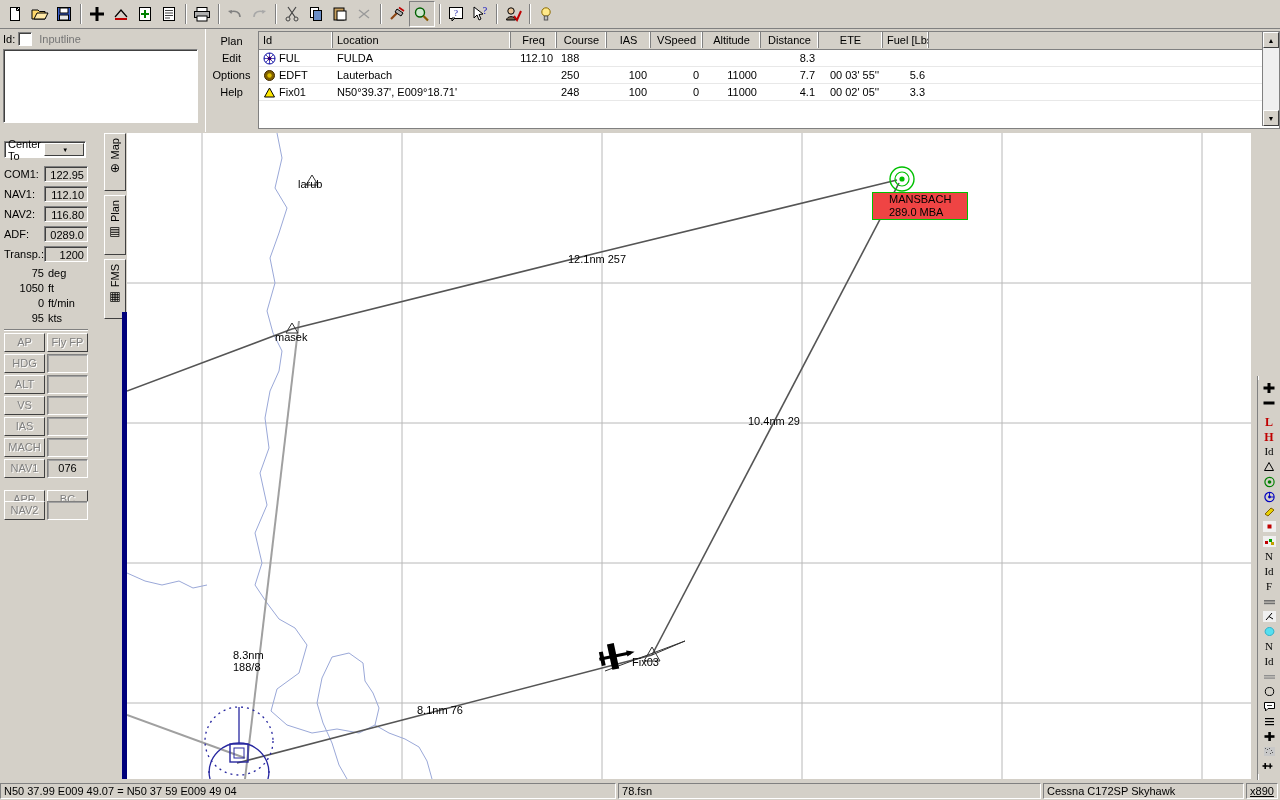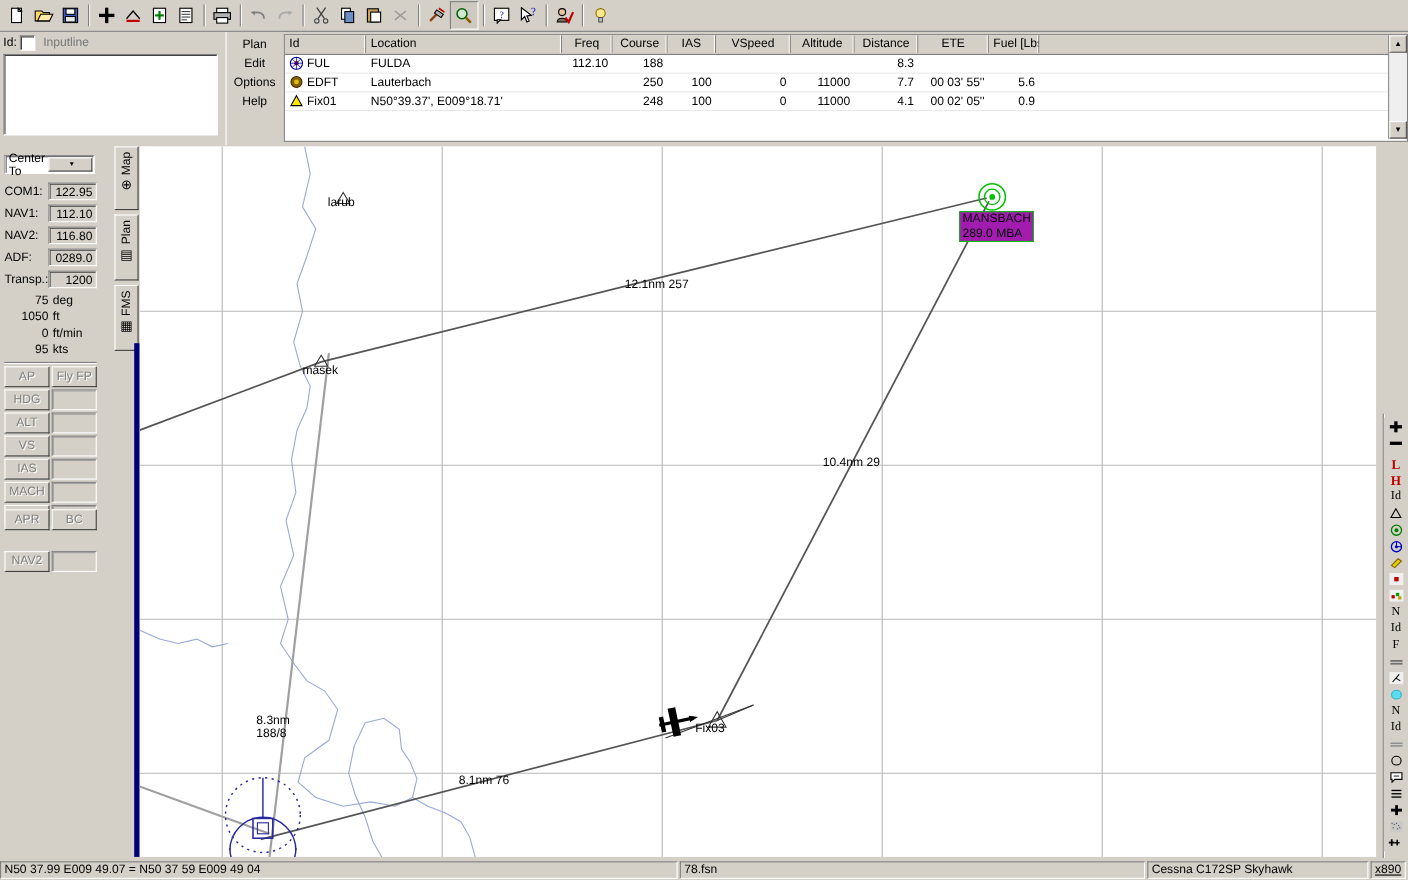--- a/index.html
+++ b/index.html
@@ -77,23 +77,23 @@
     height:16px;line-height:16px;font-size:11px;
     box-sizing:border-box;padding:0 4px;background:#d4d0c8;
     overflow:hidden;white-space:nowrap;
   }
   .pt-body{font-size:11px;}
   .pt-row{display:flex;height:16px;align-items:center;border-bottom:1px solid #e8e8e8;}
   .pt-row .c{height:16px;line-height:16px;box-sizing:border-box;padding:0 4px;overflow:hidden;white-space:nowrap;}
   .c-id{width:74px;}
   .c-loc{width:178px;}
   .c-freq{width:46px;text-align:right;}
-  .c-course{width:50px;text-align:right;}
+  .c-course{width:50px;text-align:left;}
   .c-ias{width:44px;text-align:right;}
-  .c-vs{width:68px;text-align:right;}
+  .c-vs{width:52px;text-align:right;}
   .c-alt{width:58px;text-align:right;}
   .c-dist{width:58px;text-align:right;}
   .c-ete{width:64px;text-align:right;}
   .c-fuel{width:46px;text-align:right;}
   .c-rest{flex:1;}
   .pt-head .c-id,.pt-head .c-loc{text-align:left;}
   .pt-head .c-freq,.pt-head .c-course,.pt-head .c-ias,.pt-head .c-vs,
   .pt-head .c-alt,.pt-head .c-dist,.pt-head .c-ete,.pt-head .c-fuel{text-align:center;}
   .rowicon{
     display:inline-block;width:13px;height:13px;vertical-align:-3px;margin-right:3px;
@@ -179,22 +179,22 @@
   .mapwrap{
     position:absolute;left:127px;top:133px;width:1124px;height:646px;
     background:#fff;overflow:hidden;
   }
   .mapsvg{position:absolute;left:0;top:0;}
   .maplabel{
     position:absolute;font-family:"Liberation Sans",sans-serif;font-size:11px;
     color:#000;white-space:nowrap;
   }
   .vorbox{
-    position:absolute;border:1px solid #00c000;background:#a21caf;
-    padding:0 2px;font-size:11px;line-height:13px;color:#000;white-space:nowrap;
+    position:absolute;border:1px solid #00c000;background:#ef4444;
+    padding:0 16px;font-size:11px;line-height:13px;color:#000;white-space:nowrap;
   }
 
   
   .righttb{
     position:absolute;right:0;top:380px;width:22px;
     background:#d4d0c8;
   }
   .rtb-btn{
     width:18px;height:15px;margin:0 2px;
     display:flex;align-items:center;justify-content:center;
@@ -452,21 +452,21 @@
           </span><span>Fix01</span>
         </div>
         <div class="c c-loc">N50°39.37', E009°18.71'</div>
         <div class="c c-freq"></div>
         <div class="c c-course">248</div>
         <div class="c c-ias">100</div>
         <div class="c c-vs">0</div>
         <div class="c c-alt">11000</div>
         <div class="c c-dist">4.1</div>
         <div class="c c-ete">00 02' 05''</div>
-        <div class="c c-fuel">0.9</div>
+        <div class="c c-fuel">3.3</div>
         <div class="c c-rest"></div>
       </div>
 
     </div>
 
     <div class="vscroll">
       <div class="vs-btn">▲</div>
       <div class="vs-track"></div>
       <div class="vs-btn bottom">▼</div>
     </div>
@@ -539,21 +539,21 @@
       <span class="ap-field"></span>
     </div>
     <div class="ap-row" style="top:309px">
       <span class="ap-btn">MACH</span>
       <span class="ap-field"></span>
     </div>
     <div class="ap-row" style="top:330px">
       <span class="ap-btn">NAV1</span>
       <span class="ap-field">076</span>
     </div>
-    <div class="ap-row" style="top:334px">
+    <div class="ap-row" style="top:361px">
       <span class="ap-btn">APR</span>
       <span class="ap-btn">BC</span>
     </div>
     <div class="ap-row" style="top:372px">
       <span class="ap-btn">NAV2</span>
       <span class="ap-field"></span>
     </div>
   </div>
 
   <div class="tabstrip">

